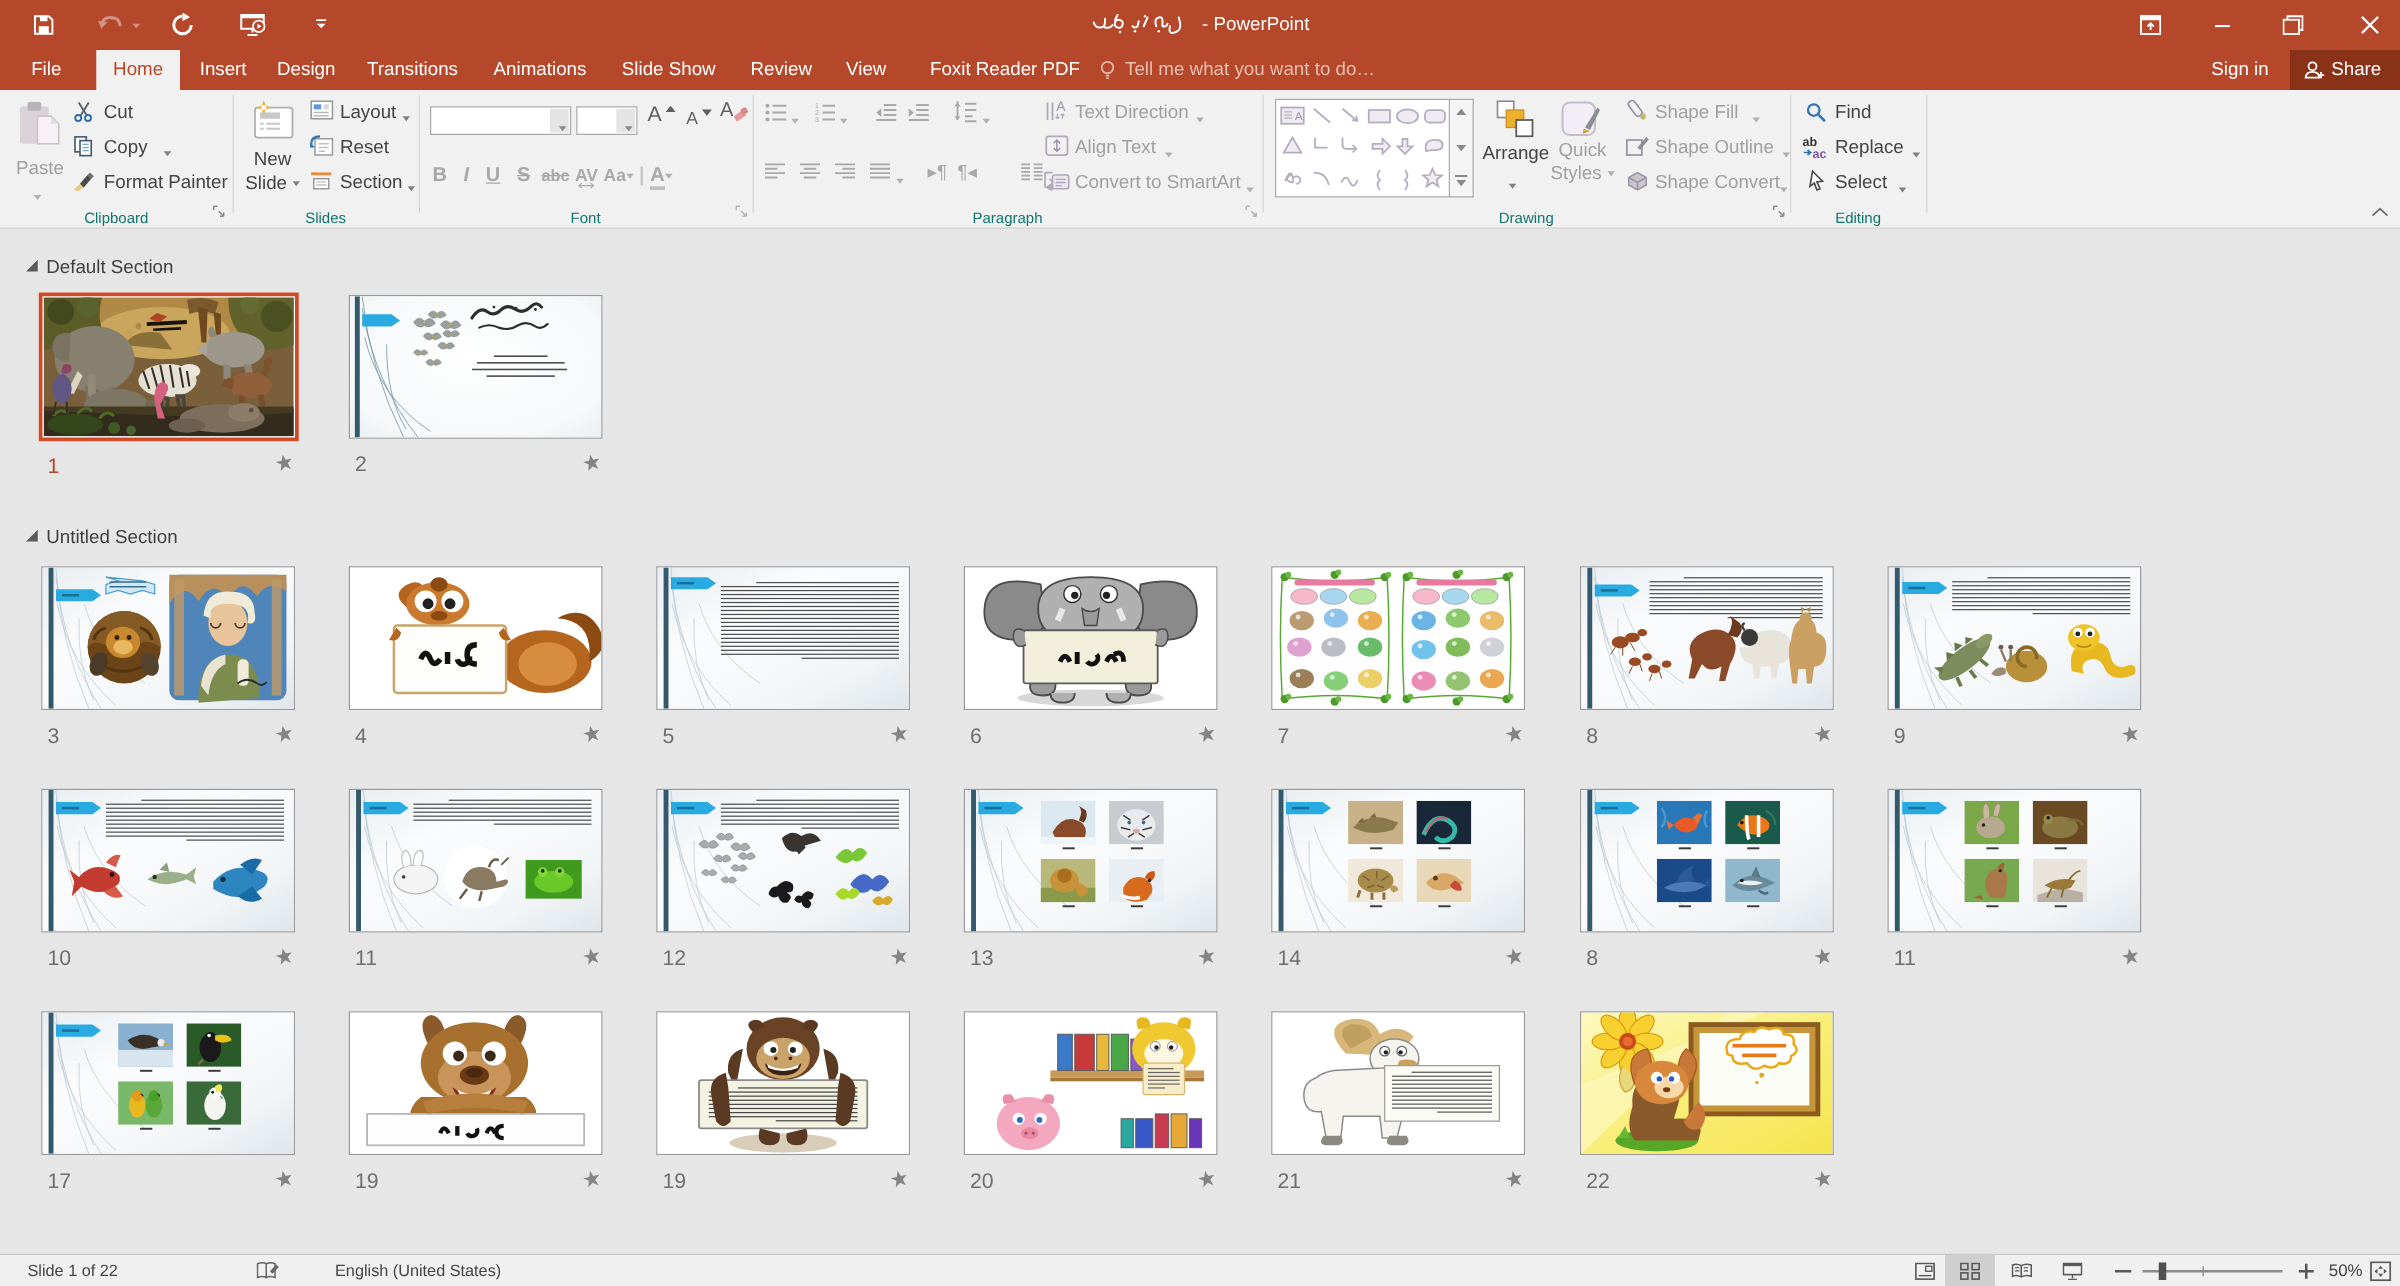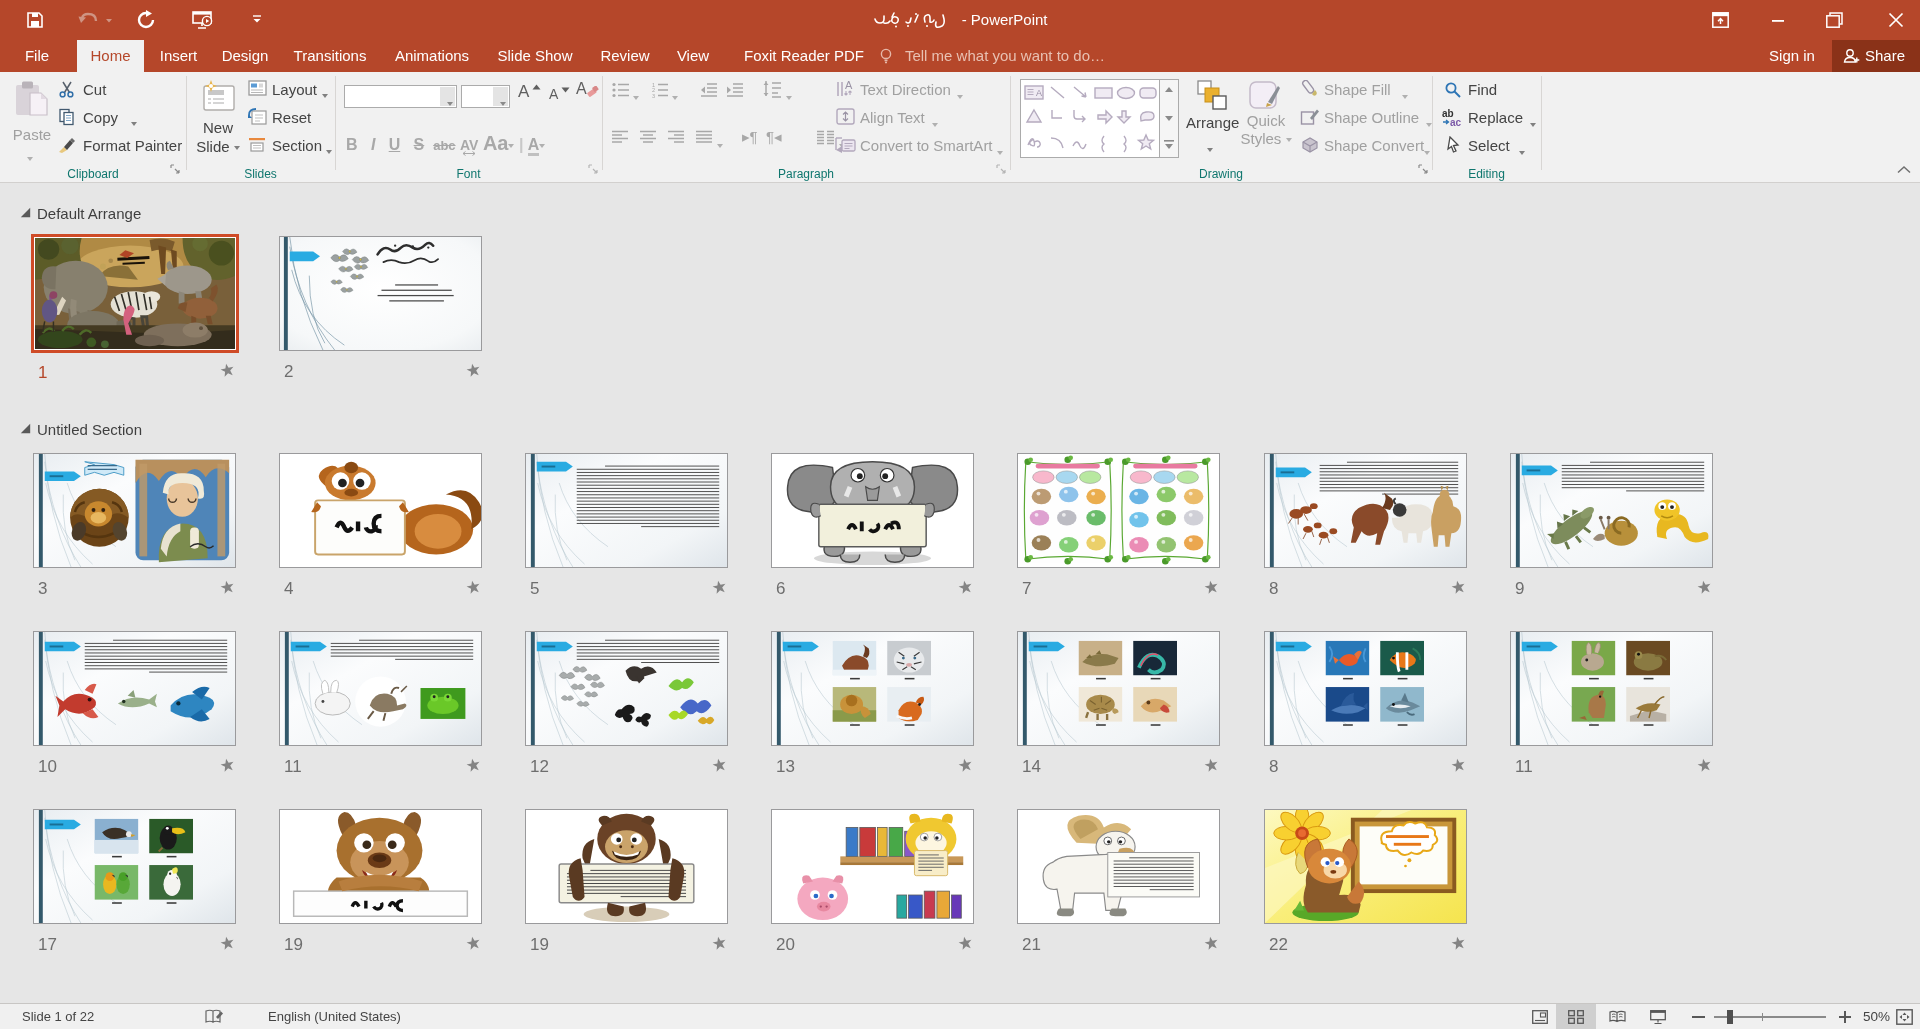--- a/index.html
+++ b/index.html
@@ -89,21 +89,21 @@
  <div class="tab" style="left:494px;width:82px;">Slide Show</div>
  <div class="tab" style="left:598px;width:54px;">Review</div>
  <div class="tab" style="left:672px;width:42px;">View</div>
  <div class="tab" style="left:734px;width:140px;white-space:nowrap;">Foxit Reader PDF</div>
  <svg class="abs" style="left:878px;top:8px" width="16" height="17" viewBox="0 0 16 17">
       <g fill="none" stroke="#e6b8a9" stroke-width="1.4">
         <circle cx="8" cy="6" r="4.6"></circle>
         <path d="M6.5 10.5h3M6.5 12.5h3M7 14.5h2"></path>
       </g>
     </svg>
- <div class="tab" style="left:900px;width:210px;text-align:center;color:#e8c0b2;font-style:normal;">Tell me what you want to do…</div>
+ <div class="tab" style="left:900px;width:210px;text-align:left;color:#e8c0b2;font-style:normal;">Tell me what you want to do…</div>
  <div class="tab" style="left:1762px;width:60px;">Sign in</div>
 
  <div class="abs" style="left:1832px;top:0;width:88px;height:32px;background:#8a3218;color:#fff;font-size:15px;line-height:32px;">
    <svg style="position:absolute;left:10px;top:7px" width="19" height="18" viewBox="0 0 19 18">
         <g fill="none" stroke="#fff" stroke-width="1.4">
           <circle cx="8" cy="6" r="3.2"></circle>
           <path d="M2.5 15 Q3 10.5 8 10.5 Q13 10.5 13.5 15z"></path>
           <path d="M14.8 10.5v5M12.3 13h5"></path>
         </g>
       </svg>
@@ -225,21 +225,21 @@
       <svg class="abs" style="left:561px;top:87px" width="9" height="6" viewBox="0 0 9 6">
         <path d="M4.5 5.5 L8.5 0.5 H0.5z" fill="#5f5f5f"></path>
       </svg>
  <div class="abs" style="left:576px;top:80px;color:#5f5f5f;font-size:16px;">A</div>
       <svg class="abs" style="left:586px;top:86px" width="14" height="12" viewBox="0 0 14 12">
         <rect x="1" y="4" width="9" height="5" rx="1" fill="#e89a9a" transform="rotate(-35 6 6)"></rect>
         <rect x="7" y="0.5" width="5" height="5" rx="1" fill="#d88888" transform="rotate(-35 9 3)"></rect>
       </svg>
  <div class="abs" style="left:346px;top:132px;color:#a8a8a8;font-size:16px;font-weight:bold;width:260px">B&nbsp;&nbsp;&nbsp;<i>I</i>&nbsp;&nbsp;&nbsp;<span style="text-decoration:underline">U</span>&nbsp;&nbsp;&nbsp;<span style="text-decoration:line-through">S</span>&nbsp;&nbsp;<span style="font-size:13px;text-decoration:line-through">abc</span>&nbsp;<span style="font-size:14px;display:inline-block;position:relative">AV<svg style="position:absolute;left:1px;top:13px" width="16" height="7" viewBox="0 0 16 7">
             <path d="M2 3.5h12M2 3.5l2.5-2M2 3.5l2.5 2M14 3.5l-2.5-2M14 3.5l-2.5 2" stroke="#a8a8a8" stroke-width="1" fill="none"></path>
-          </svg></span>&nbsp;<span style="font-size:20px">Aa</span><span class="ddl"></span>&nbsp;<span style="color:#c8c8c8">|</span>&nbsp;<span style="border-bottom:3px solid #c0c0c0">A</span><span class="ddl"></span></div>
+          </svg></span>&nbsp;<span style="font-size:14px">Aa</span><span class="ddl"></span>&nbsp;<span style="color:#c8c8c8">|</span>&nbsp;<span style="border-bottom:3px solid #c0c0c0">A</span><span class="ddl"></span></div>
 
  <svg class="abs" style="left:612px;top:82px" width="18" height="16" viewBox="0 0 18 16">
         <g stroke="#a8a8a8" stroke-width="1.6">
           <path d="M6 2.5h11M6 8h11M6 13.5h11"></path>
         </g>
         <g fill="#a8a8a8">
           <circle cx="2" cy="2.5" r="1.6"></circle>
           <circle cx="2" cy="8" r="1.6"></circle>
           <circle cx="2" cy="13.5" r="1.6"></circle>
         </g>
@@ -416,21 +416,21 @@
       </svg>
  <div class="btxt abs" style="left:1468px;top:137px">Select</div>
       <span class="abs" style="left:1519px;top:143px"><span class="dd"></span></span>
 </div>
   </div>
 <div id="canvas">
     <div class="abs" style="left:0;top:-184px">
 <svg class="abs" style="left:20px;top:207px" width="11" height="11" viewBox="0 0 11 11">
         <path d="M10.2 0.8 V10.2 H0.8z" fill="#595959"></path>
       </svg>
-<div class="sechdr" style="left:37px;top:205px">Default Arrange</div>
+<div class="sechdr" style="left:37px;top:205px">Default Section</div>
 <svg class="abs" style="left:20px;top:423px" width="11" height="11" viewBox="0 0 11 11">
         <path d="M10.2 0.8 V10.2 H0.8z" fill="#595959"></path>
       </svg>
 <div class="sechdr" style="left:37px;top:421px">Untitled Section</div>
 <svg width="0" height="0" style="position:absolute">
         <defs>
 <linearGradient id="tg" x1="0" y1="0" x2="1" y2="1">
  <stop offset="0" stop-color="#e8edf1"></stop>
             <stop offset="0.35" stop-color="#fbfcfd"></stop>
             <stop offset="0.75" stop-color="#f2f5f7"></stop>

